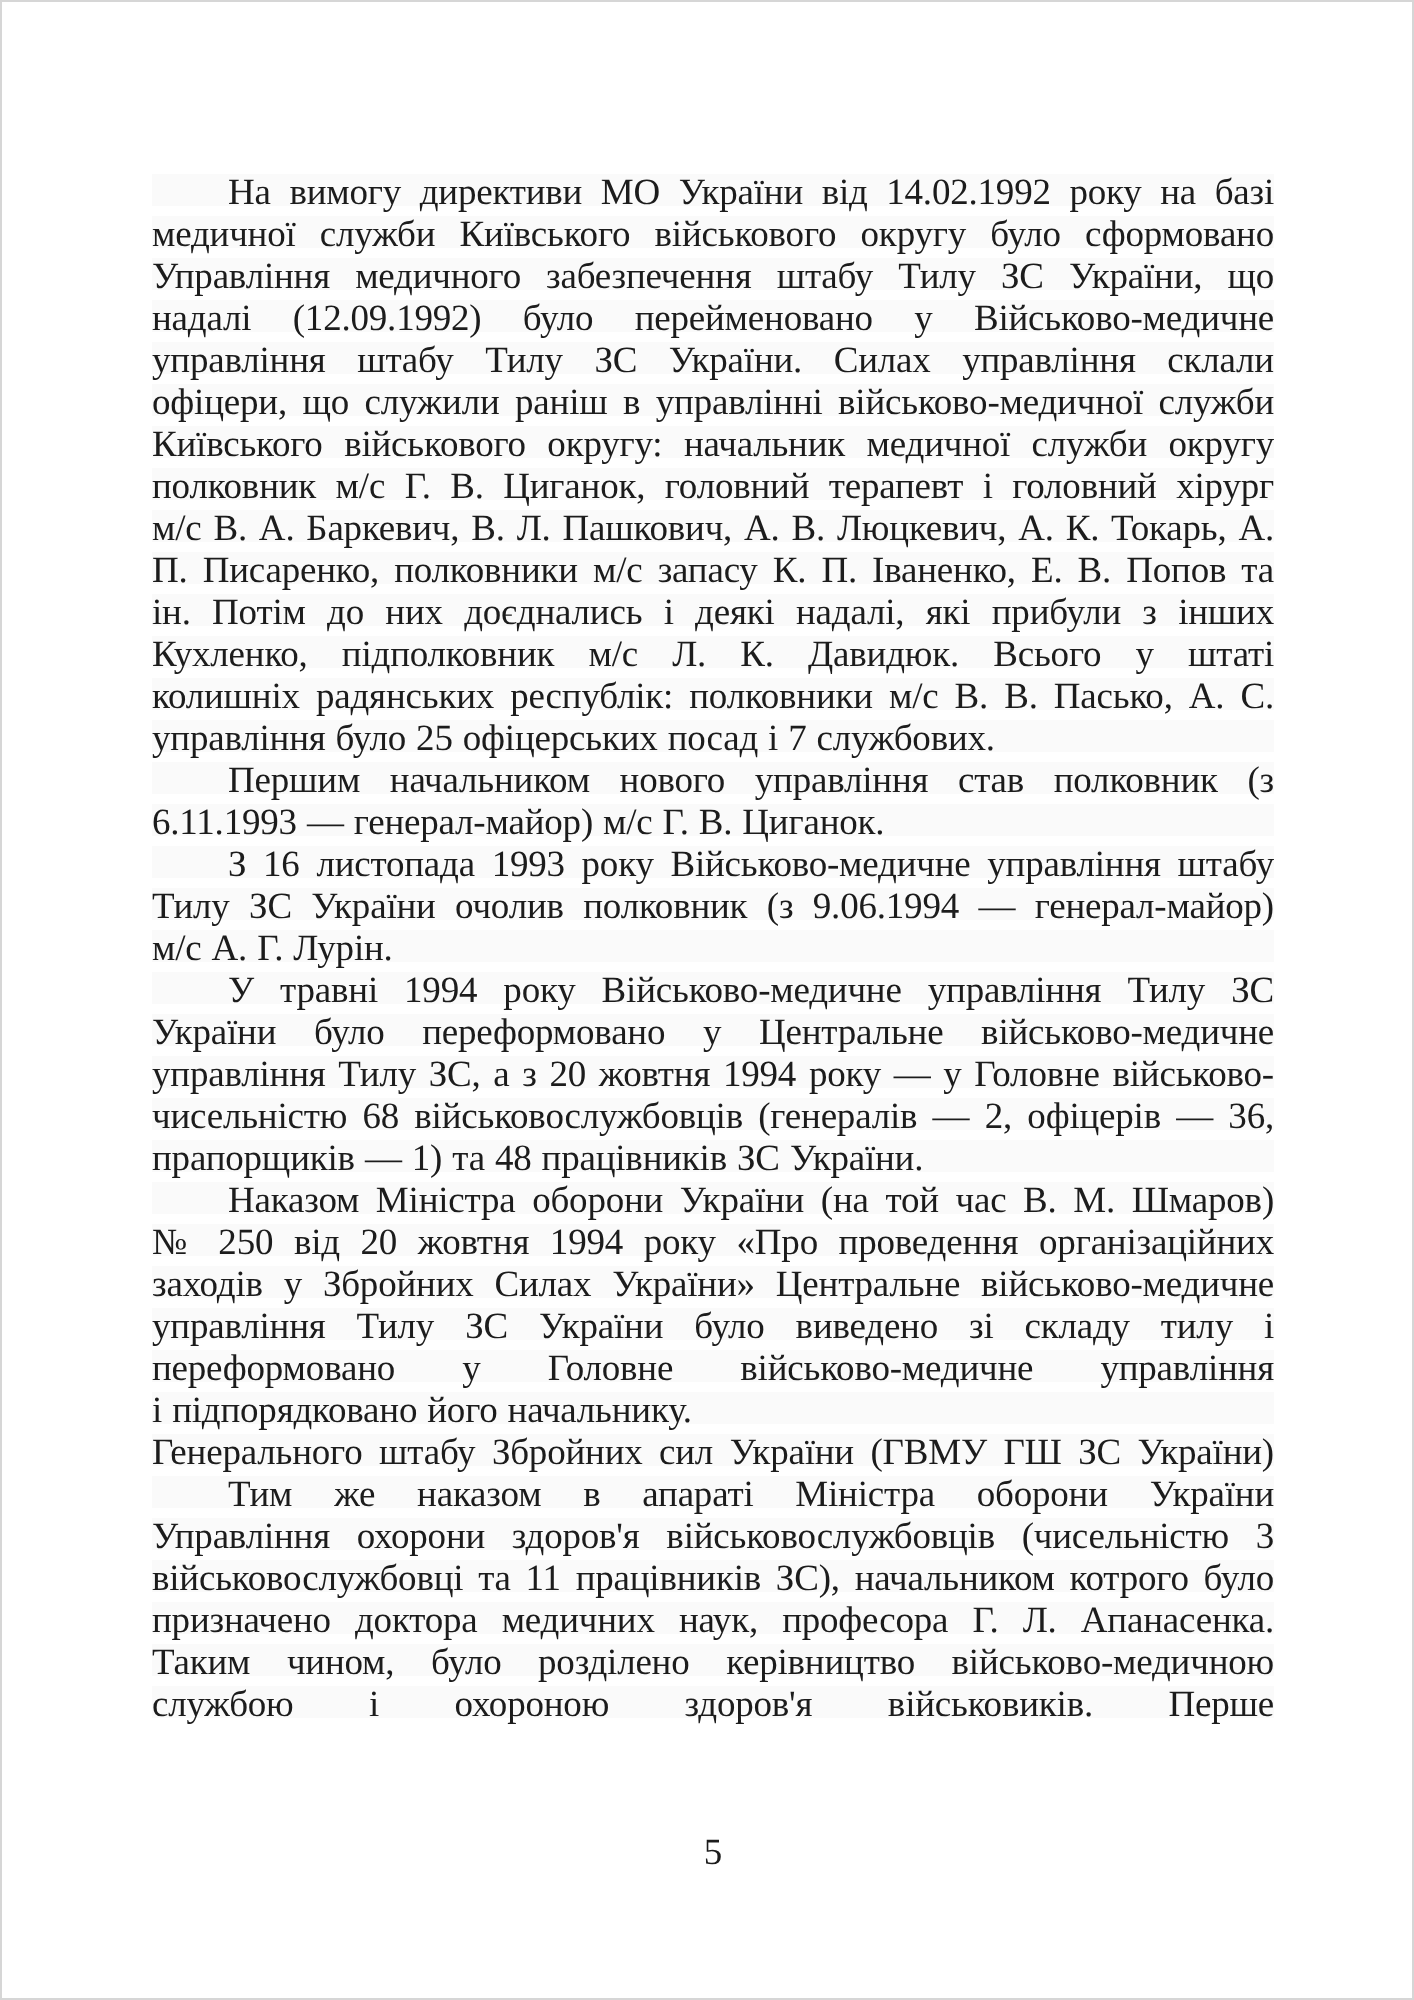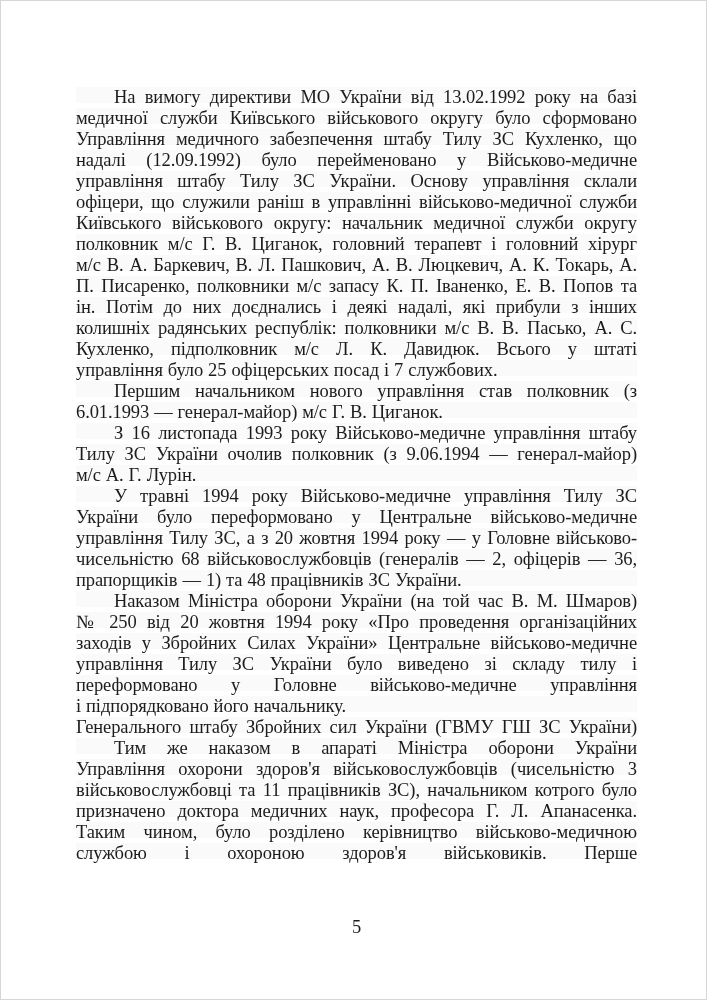--- a/index.html
+++ b/index.html
@@ -56,38 +56,38 @@
     line-height: 21px;
     color: #1c1c1c;
   }
 </style>
 </head>
 <body>
 
 <div class="page">
   <div class="text-block">
       <div class="paragraph">
-        <div class="line first">На вимогу директиви МО України від 13.02.1992 року на базі</div>
+        <div class="line first">На вимогу директиви МО України від 14.02.1992 року на базі</div>
         <div class="line">медичної служби Київського військового округу було сформовано</div>
-        <div class="line">Управління медичного забезпечення штабу Тилу ЗС Кухленко, що</div>
+        <div class="line">Управління медичного забезпечення штабу Тилу ЗС України, що</div>
         <div class="line">надалі (12.09.1992) було перейменовано у Військово-медичне</div>
-        <div class="line">управління штабу Тилу ЗС України. Основу управління склали</div>
+        <div class="line">управління штабу Тилу ЗС України. Силах управління склали</div>
         <div class="line">офіцери, що служили раніш в управлінні військово-медичної служби</div>
         <div class="line">Київського військового округу: начальник медичної служби округу</div>
         <div class="line">полковник м/с Г. В. Циганок, головний терапевт і головний хірург</div>
         <div class="line">м/с В. А. Баркевич, В. Л. Пашкович, А. В. Люцкевич, А. К. Токарь, А.</div>
         <div class="line">П. Писаренко, полковники м/с запасу К. П. Іваненко, Е. В. Попов та</div>
         <div class="line">ін. Потім до них доєднались і деякі надалі, які прибули з інших</div>
+        <div class="line">Кухленко, підполковник м/с Л. К. Давидюк. Всього у штаті</div>
         <div class="line">колишніх радянських республік: полковники м/с В. В. Пасько, А. С.</div>
-        <div class="line">Кухленко, підполковник м/с Л. К. Давидюк. Всього у штаті</div>
         <div class="line final">управління було 25 офіцерських посад і 7 службових.</div>
       </div>
       <div class="paragraph">
         <div class="line first">Першим начальником нового управління став полковник (з</div>
-        <div class="line final">6.01.1993 — генерал-майор) м/с Г. В. Циганок.</div>
+        <div class="line final">6.11.1993 — генерал-майор) м/с Г. В. Циганок.</div>
       </div>
       <div class="paragraph">
         <div class="line first">З 16 листопада 1993 року Військово-медичне управління штабу</div>
         <div class="line">Тилу ЗС України очолив полковник (з 9.06.1994 — генерал-майор)</div>
         <div class="line final">м/с А. Г. Лурін.</div>
       </div>
       <div class="paragraph">
         <div class="line first">У травні 1994 року Військово-медичне управління Тилу ЗС</div>
         <div class="line">України було переформовано у Центральне військово-медичне</div>
         <div class="line">управління Тилу ЗС, а з 20 жовтня 1994 року — у Головне військово-</div>

